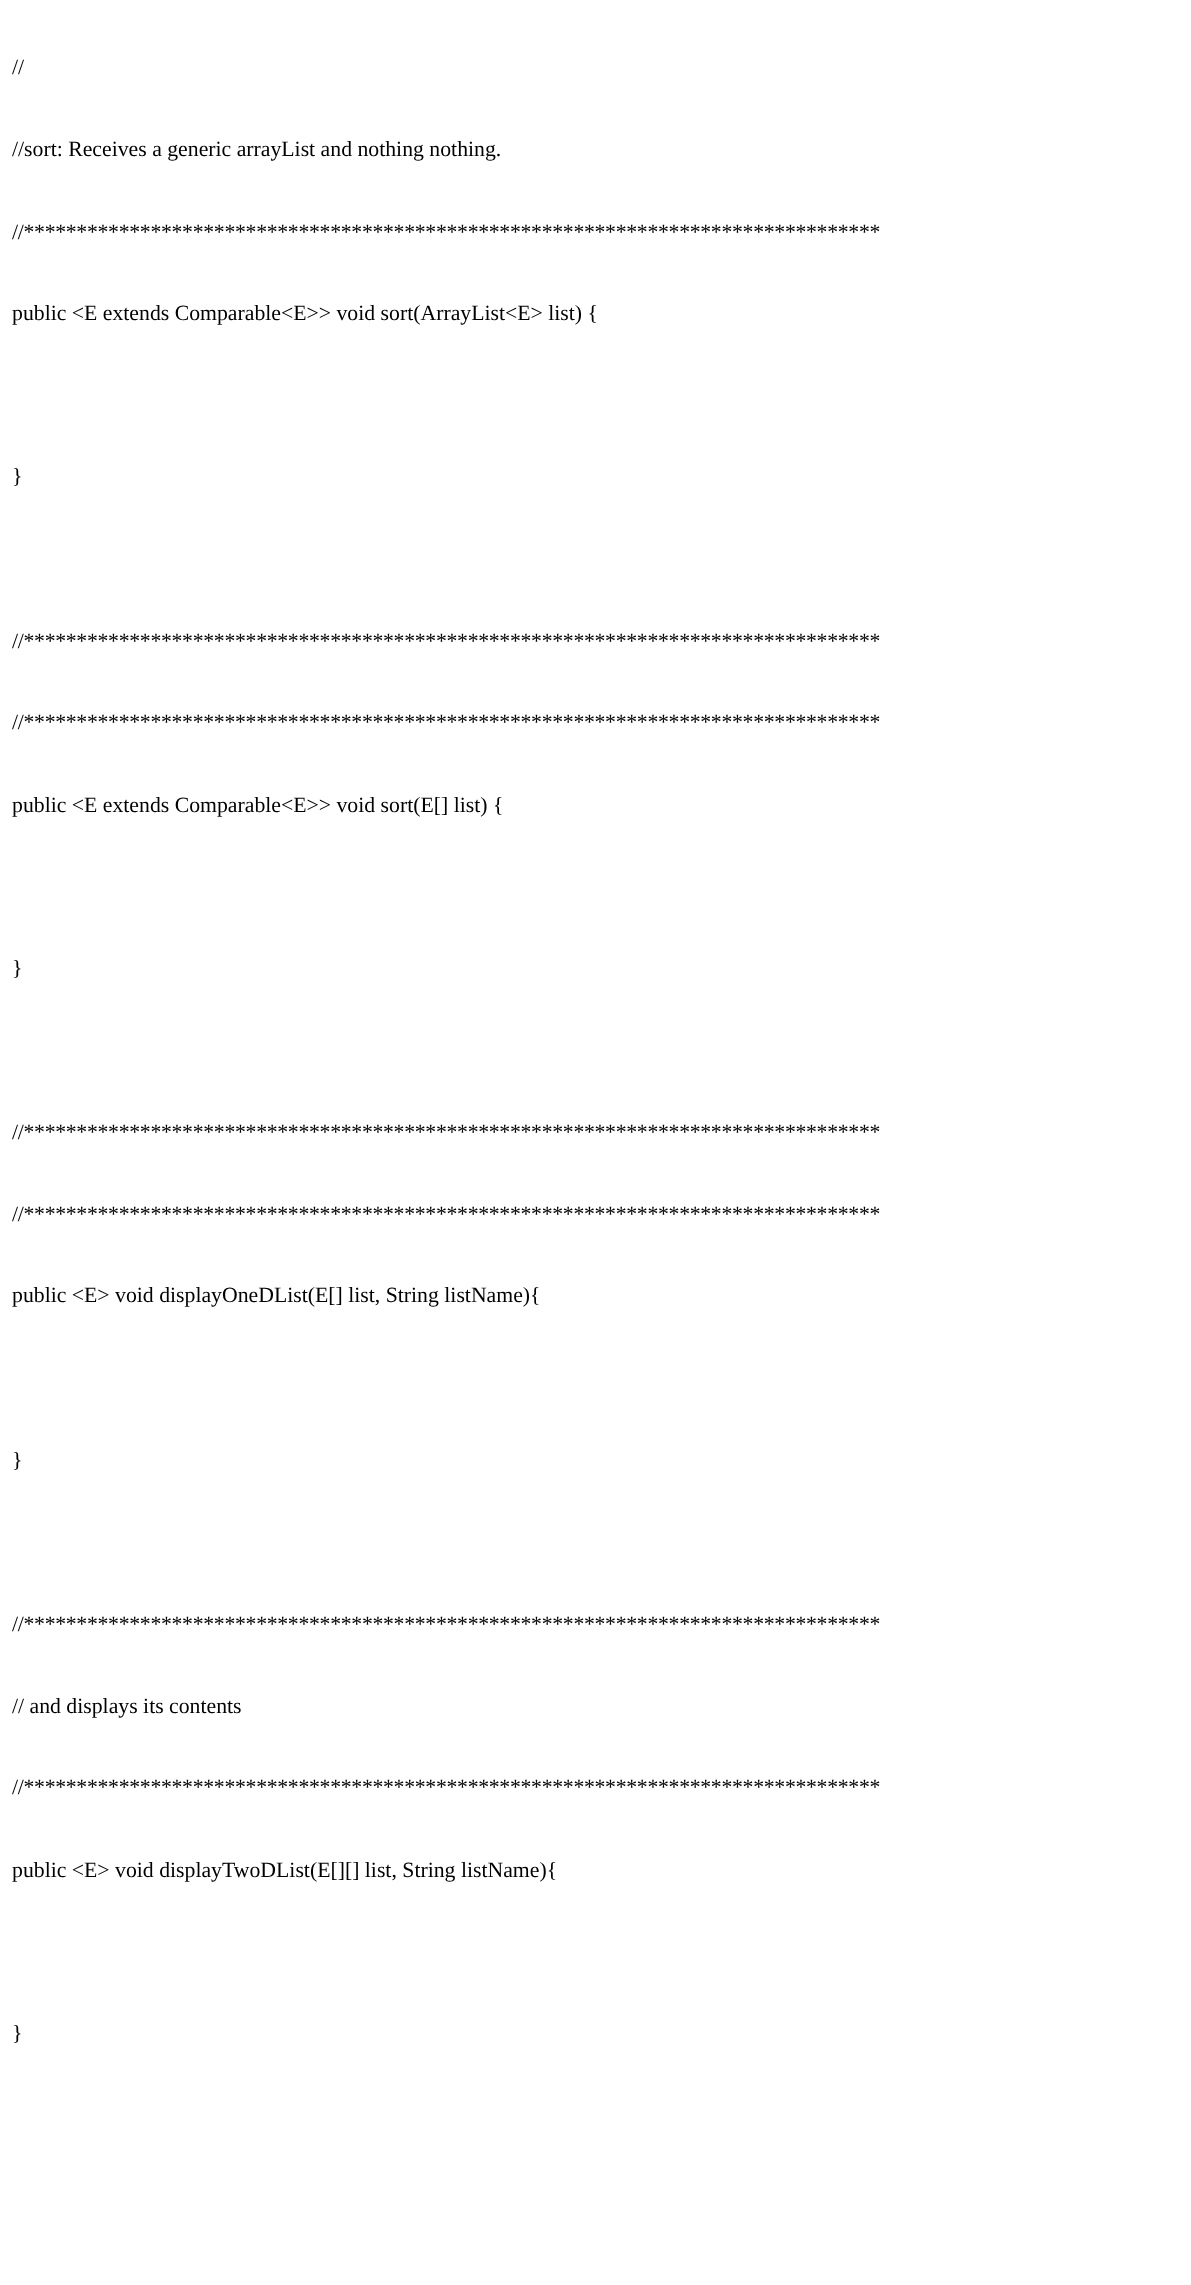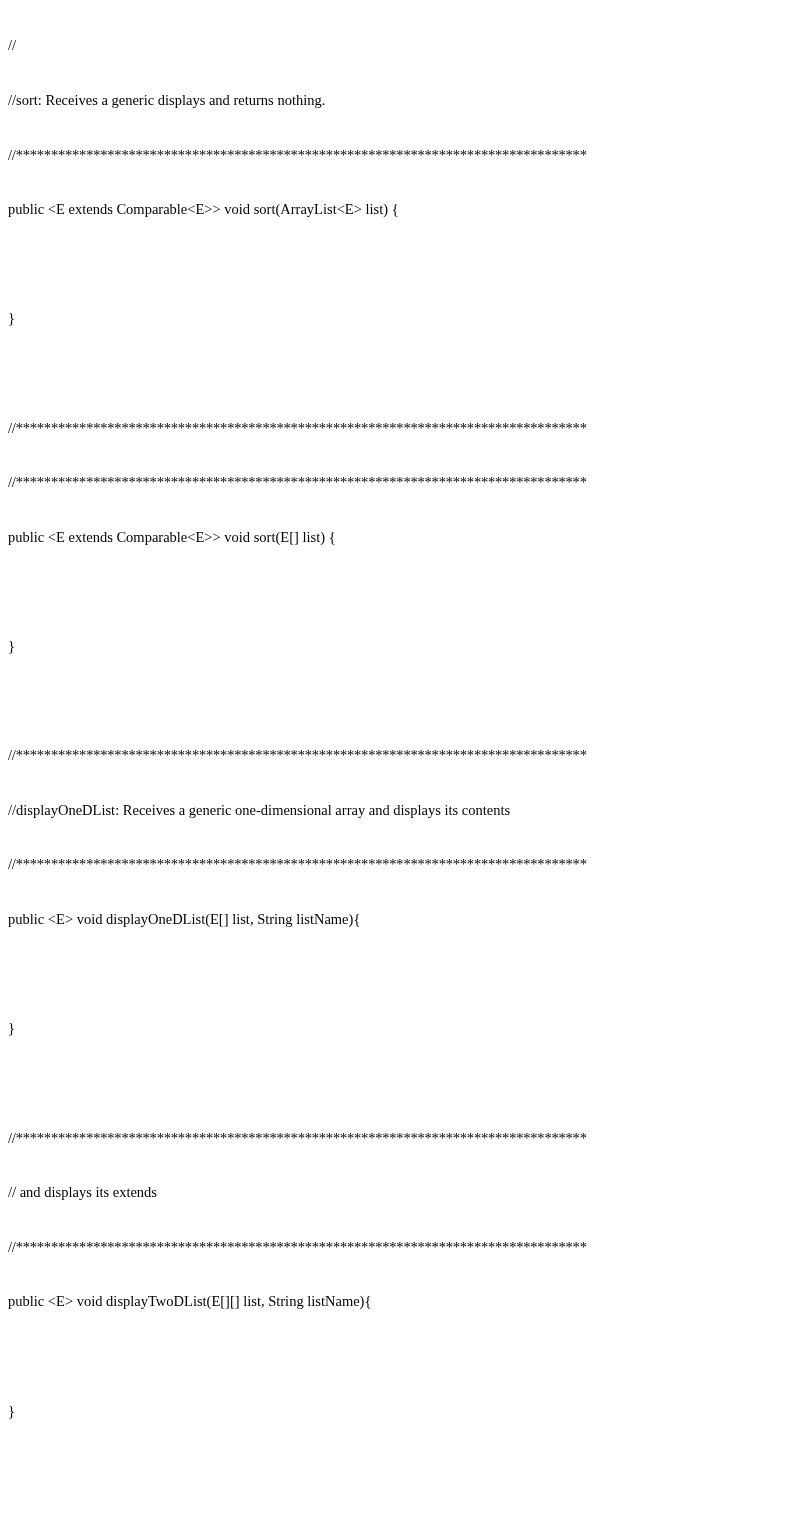--- a/index.html
+++ b/index.html
@@ -38,41 +38,40 @@
     letter-spacing: -0.2px;
   }
 </style>
 </head>
 <body>
 
 <div class="page">
 
   <div class="code-block">
     <div class="code-line">//</div>
-    <div class="code-line">//sort: Receives a generic displays and returns nothing.</div>
+    <div class="code-line">//sort: Receives a generic arrayList and nothing nothing.</div>
     <div class="code-line stars">//*********************************************************************************</div>
     <div class="code-line">public &lt;E extends Comparable&lt;E&gt;&gt; void sort(ArrayList&lt;E&gt; list) {</div>
     <div class="code-line blank"></div>
     <div class="code-line">}</div>
     <div class="code-line blank"></div>
     <div class="code-line stars">//*********************************************************************************</div>
     <div class="code-line stars">//*********************************************************************************</div>
     <div class="code-line">public &lt;E extends Comparable&lt;E&gt;&gt; void sort(E[] list) {</div>
     <div class="code-line blank"></div>
     <div class="code-line">}</div>
     <div class="code-line blank"></div>
     <div class="code-line stars">//*********************************************************************************</div>
-    <div class="code-line">//displayOneDList: Receives a generic one-dimensional array and displays its contents</div>
     <div class="code-line stars">//*********************************************************************************</div>
     <div class="code-line">public &lt;E&gt; void displayOneDList(E[] list, String listName){</div>
     <div class="code-line blank"></div>
     <div class="code-line">}</div>
     <div class="code-line blank"></div>
     <div class="code-line stars">//*********************************************************************************</div>
-    <div class="code-line">// and displays its extends</div>
+    <div class="code-line">// and displays its contents</div>
     <div class="code-line stars">//*********************************************************************************</div>
     <div class="code-line">public &lt;E&gt; void displayTwoDList(E[][] list, String listName){</div>
     <div class="code-line blank"></div>
     <div class="code-line">}</div>
     
     
     
     
     
     

